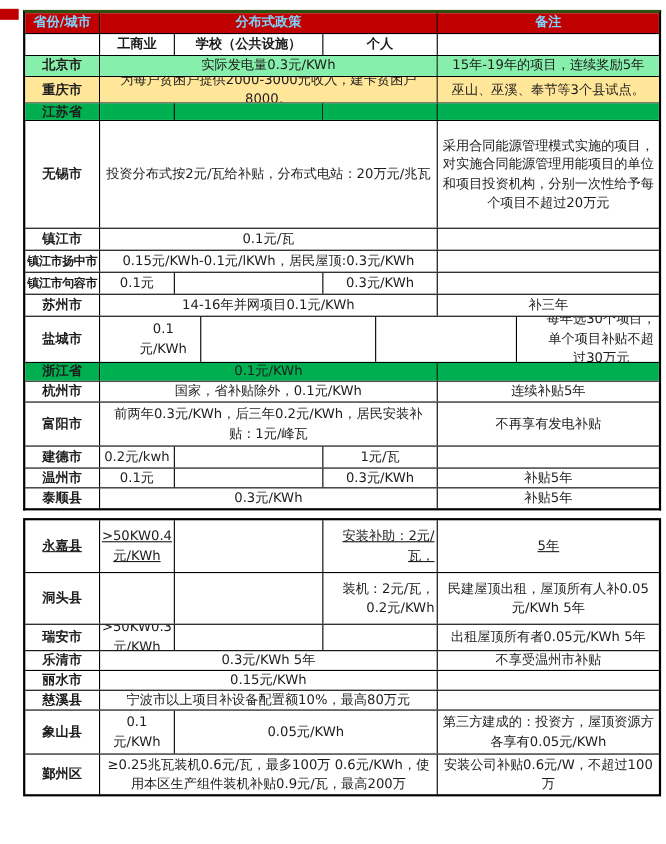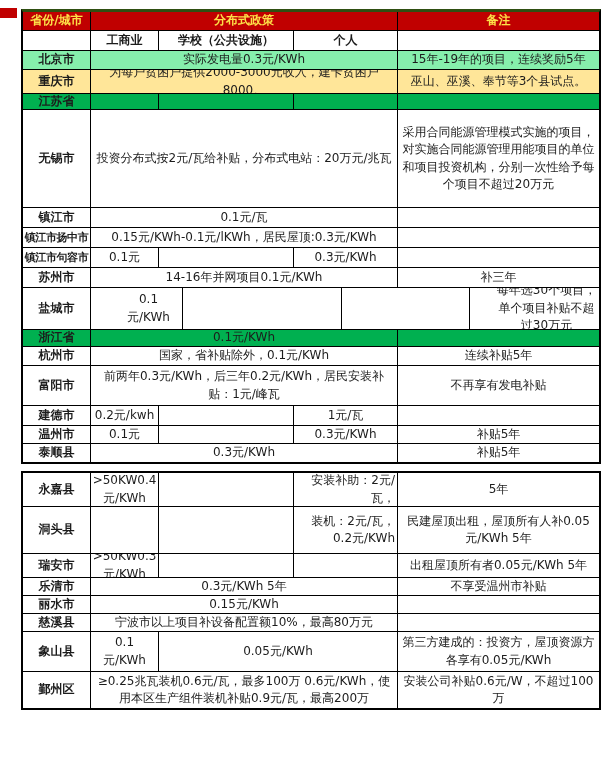--- a/index.html
+++ b/index.html
@@ -20,31 +20,31 @@
      padding:0 2px;overflow:hidden;}
   .c1{flex:0 0 68px;}
   .c2{flex:0 0 68px;}
   .c3{flex:0 0 135px;}
   .c4{flex:0 0 104px;text-align:right;}
   .c5{flex:1 1 auto;border-right:none;}
   .c234{flex:0 0 307px;}
   .c34{flex:0 0 239px;}
   .lbl{font-weight:bold;}
   .small{font-size:11px;letter-spacing:-0.4px;padding:0 1px;}
-  .hdr{background:#C00000;color:#fde047;font-weight:bold;}
+  .hdr{background:#C00000;color:#7dd3fc;font-weight:bold;}
   .subhdr{font-weight:bold;}
   .bg-lgreen{background:#92D050;}
   .bg-blue{background:#86efac;}
   .bg-tan{background:#FFE699;}
   .bg-green{background:#00B050;}
   .padwrap{padding:0 9px;}
   
   .h16{height:16px;}.h17{height:17px;}.h18{height:18px;}.h19{height:19px;}
   .h20{height:20px;}.h36{height:36px;}.h38{height:24px;}.h40{height:40px;}
-  .h42{height:42px;gap:24px;}.h44{height:34px;}.h47{height:47px;}.h98{height:98px;}
+  .h42{height:42px;gap:24px;}.h44{height:48px;text-decoration:underline;}.h47{height:47px;}.h98{height:98px;}
 </style>
 </head>
 <body>
 
 <div class="corner-frag"></div>
 
 <div class="tbl-wrap">
 
   <div class="tbl tbl1">
 

